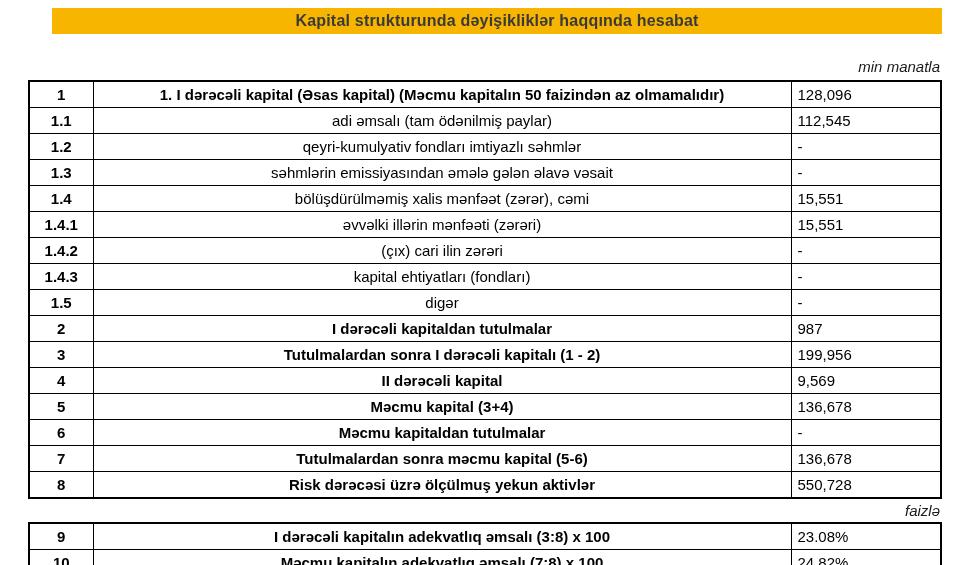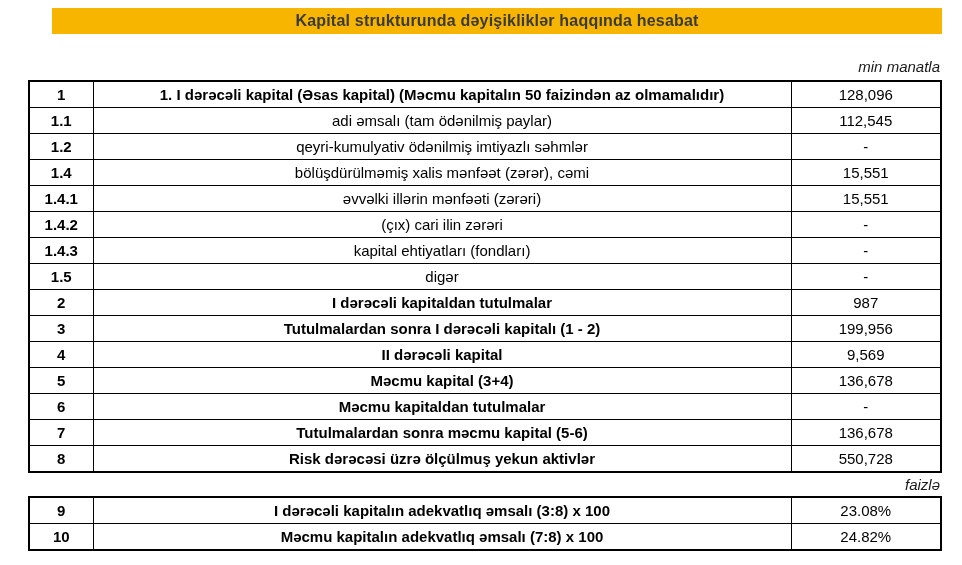--- a/index.html
+++ b/index.html
@@ -52,21 +52,21 @@
     white-space: nowrap;
   }
   td.num {
     text-align: center;
     font-weight: bold;
   }
   td.desc {
     text-align: center;
   }
   td.val {
-    text-align: center;
+    text-align: left;
     border-radius: 9px;
   }
   tr.bold td.desc {
     font-weight: bold;
   }
   col.c-num { width: 64px; }
   col.c-desc { width: auto; }
   col.c-val { width: 150px; }
 </style>
 </head>
@@ -92,21 +92,26 @@
           <td class="desc">1. I dərəcəli kapital (Əsas kapital) (Məcmu kapitalın 50 faizindən az olmamalıdır)</td>
           <td class="val">128,096</td>
         </tr>
         <tr>
           <td class="num">1.1</td>
           <td class="desc">adi əmsalı (tam ödənilmiş paylar)</td>
           <td class="val">112,545</td>
         </tr>
         <tr>
           <td class="num">1.2</td>
-          <td class="desc">qeyri-kumulyativ ödənilmiş imtiyazlı səhmlər</td>
+          <td class="desc">qeyri-kumulyativ fondları imtiyazlı səhmlər</td>
+          <td class="val">-</td>
+        </tr>
+        <tr>
+          <td class="num">1.3</td>
+          <td class="desc">səhmlərin emissiyasından əmələ gələn əlavə vəsait</td>
           <td class="val">-</td>
         </tr>
         <tr>
           <td class="num">1.4</td>
           <td class="desc">bölüşdürülməmiş xalis mənfəət (zərər), cəmi</td>
           <td class="val">15,551</td>
         </tr>
         <tr>
           <td class="num">1.4.1</td>
           <td class="desc">əvvəlki illərin mənfəəti (zərəri)</td>

